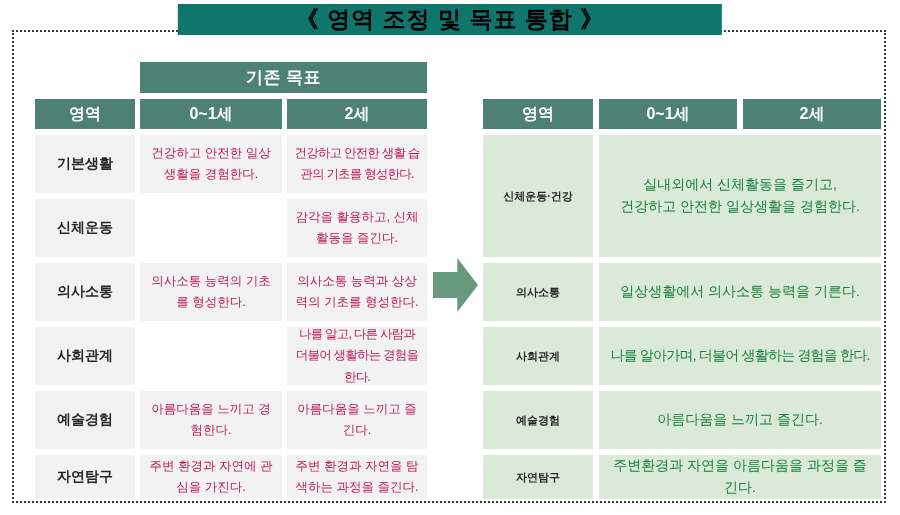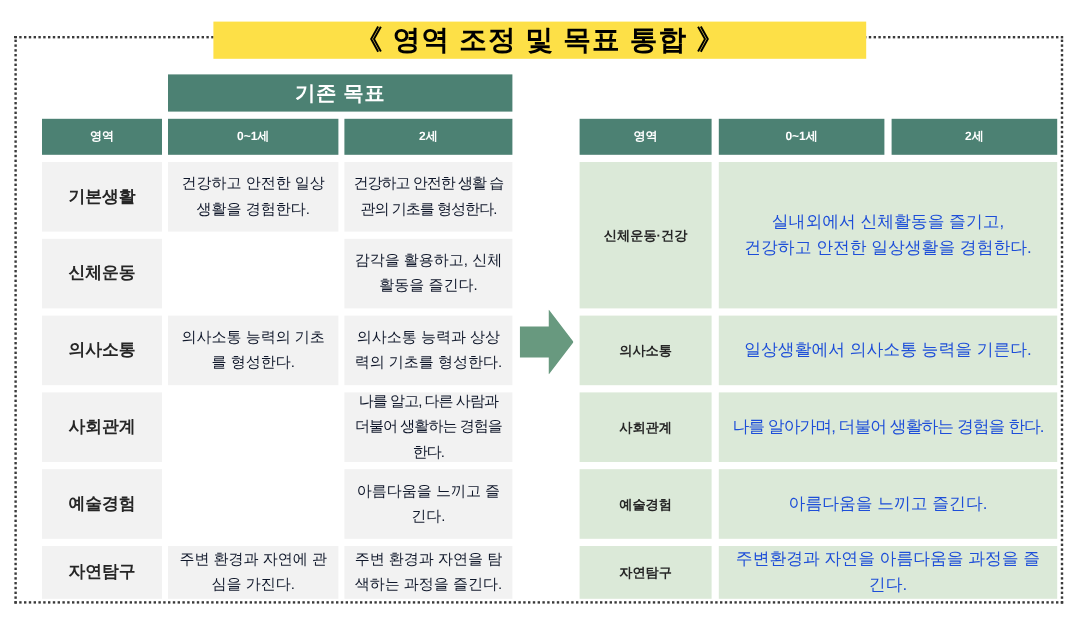--- a/index.html
+++ b/index.html
@@ -6,48 +6,48 @@
   body{
     width:900px;height:515px;position:relative;background:#ffffff;
     font-family:"Liberation Sans","DejaVu Sans",sans-serif;overflow:hidden;
     -webkit-font-smoothing:antialiased;
   }
   .frame{
     position:absolute;left:12px;top:30px;width:874px;height:473px;
     border:2px dotted #3a3a3a;box-sizing:border-box;
   }
   .page-title{
-    position:absolute;top:18px;left:50%;transform:translateX(-50%);
-    background:#fde047;padding:0 118px;z-index:3;white-space:nowrap;
+    position:absolute;top:4px;left:50%;transform:translateX(-50%);
+    background:#0f766e;padding:0 118px;z-index:3;white-space:nowrap;
     font-size:23px;font-weight:bold;color:#000;letter-spacing:1px;
   }
   .tbl{
     position:absolute;top:62px;display:grid;z-index:2;
     grid-template-rows:31px 30px 58px 58px 58px 58px 58px 44px;
   }
   .tbl-left{left:35px;grid-template-columns:100px 142px 140px;gap:6px 5px;}
   .tbl-right{left:483px;grid-template-columns:110px 138px 138px;gap:6px 6px;}
   .cell{
     display:flex;align-items:center;justify-content:center;text-align:center;
     box-sizing:border-box;
   }
   .hdr{background:var(--hdr,#4c8173);color:#fff;font-weight:bold;}
   .banner{grid-column:2/4;grid-row:1;font-size:17px;letter-spacing:.5px;text-align:center;}
-  .colhdr{font-size:10px;}
+  .colhdr{font-size:16px;}
   .c1{grid-column:1;} .c2{grid-column:2;} .c3{grid-column:3;}
   .r2{grid-row:2;} .r3{grid-row:3;} .r4{grid-row:4;} .r5{grid-row:5;}
   .r6{grid-row:6;} .r7{grid-row:7;} .r8{grid-row:8;}
   .span23{grid-column:2/4;}
   .span-r34{grid-row:3/5;}
   .gray{background:var(--gray,#f2f2f2);}
   .green{background:var(--lite,#dbe9d8);}
   .domain{font-size:14px;font-weight:bold;color:#262626;}
   .tbl-right .domain{font-size:11px;}
-  .goal-old{font-size:12.5px;color:#0f172a;line-height:1.7;padding:2px 7px;}
-  .goal-new{font-size:14px;color:#1d4ed8;line-height:1.55;padding:14px 8px;}
+  .goal-old{font-size:12.5px;color:#be185d;line-height:1.7;padding:2px 7px;}
+  .goal-new{font-size:14px;color:#15803d;line-height:1.55;padding:14px 8px;}
   .tight{letter-spacing:-0.8px;}
   .arrow{
     position:absolute;left:433px;top:258px;width:45px;height:54px;
     background:var(--arrow,#68997f);
     clip-path:polygon(0 26%,54% 26%,54% 0,100% 50%,54% 100%,54% 74%,0 74%);
   }
 </style>
 </head>
 <body>
 
@@ -70,20 +70,21 @@
   <div class="cell gray goal-old c3 r4">감각을 활용하고, 신체 활동을 즐긴다.</div>
 
   <div class="cell gray domain c1 r5">의사소통</div>
   <div class="cell gray goal-old c2 r5">의사소통 능력의 기초를 형성한다.</div>
   <div class="cell gray goal-old c3 r5">의사소통 능력과 상상력의 기초를 형성한다.</div>
 
   <div class="cell gray domain c1 r6">사회관계</div>
   <div class="cell gray goal-old tight c3 r6">나를 알고, 다른 사람과 더불어 생활하는 경험을 한다.</div>
 
   <div class="cell gray domain c1 r7">예술경험</div>
+  <div class="cell gray goal-old c2 r7">아름다움을 느끼고 경험한다.</div>
   <div class="cell gray goal-old c3 r7">아름다움을 느끼고 즐긴다.</div>
 
   <div class="cell gray domain c1 r8">자연탐구</div>
   <div class="cell gray goal-old c2 r8">주변 환경과 자연에 관심을 가진다.</div>
   <div class="cell gray goal-old c3 r8">주변 환경과 자연을 탐색하는 과정을 즐긴다.</div>
 </div>
 
 <div class="arrow"></div>
 
 <div class="tbl tbl-right">

